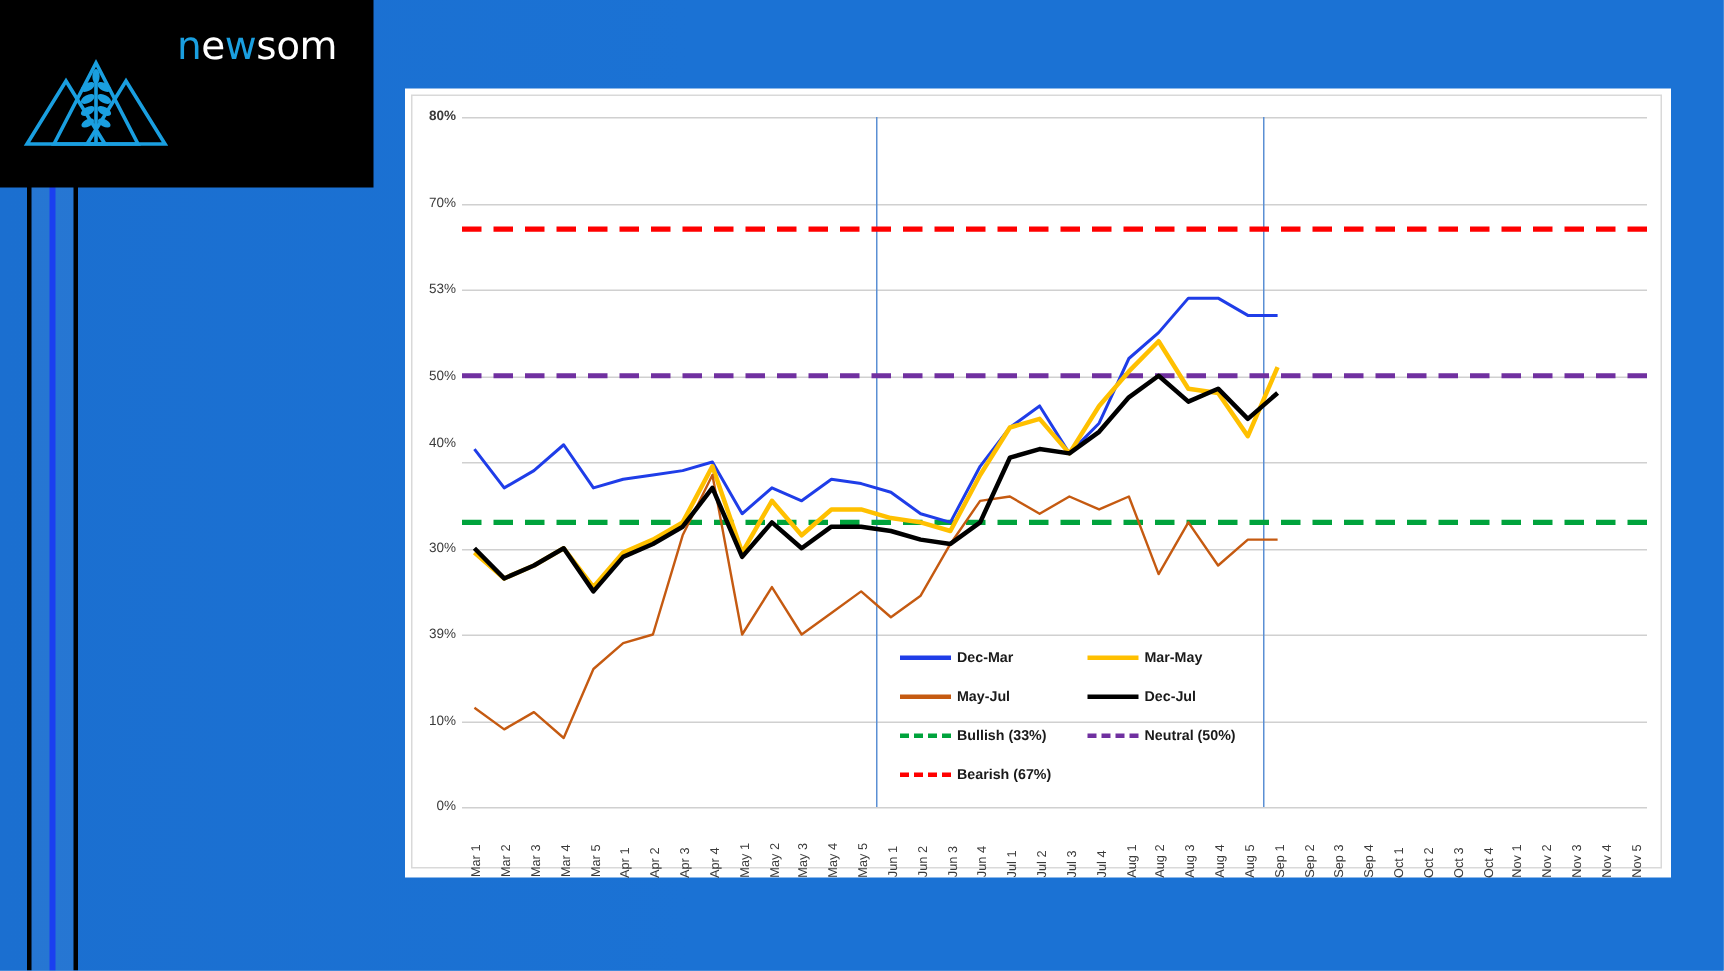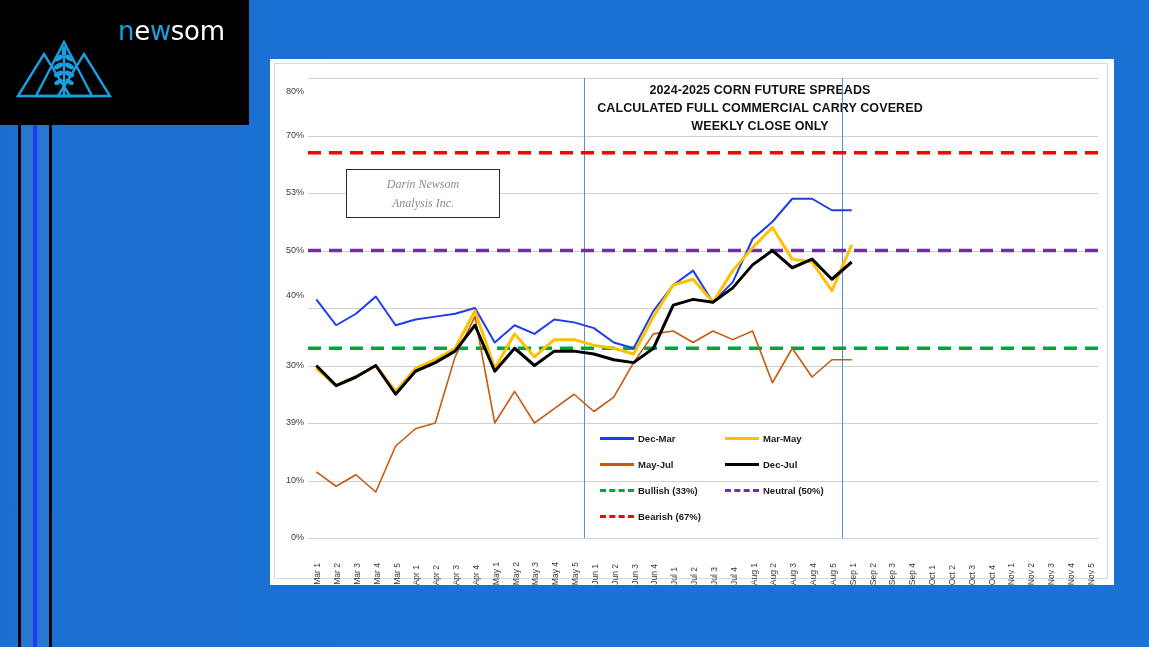--- a/index.html
+++ b/index.html
@@ -229,25 +229,20 @@
     </g>
   </svg>
   <div id="logo-text">
     <div><span class="hl">n</span><span>e</span><span class="hl">w</span><span>som</span></div>
   </div>
 </div>
 
 <div id="chart-card">
   <div id="chart-inner-border"></div>
 
-  <div id="chart-title">
-    <div>2024-2025 CORN FUTURE SPREADS</div>
-    <div>CALCULATED FULL COMMERCIAL CARRY COVERED</div>
-    <div>WEEKLY CLOSE ONLY</div>
-  </div>
 
   <div id="plot">
     <div id="gridlines">
         <div class="gridline" style="top: 460px;"></div>
         <div class="gridline" style="top: 402.5px;"></div>
         <div class="gridline" style="top: 345px;"></div>
         <div class="gridline" style="top: 287.5px;"></div>
         <div class="gridline" style="top: 230px;"></div>
         <div class="gridline" style="top: 172.5px;"></div>
         <div class="gridline" style="top: 115px;"></div>
@@ -256,21 +251,21 @@
       </div>
     <div id="yticks">
         <div class="ytick" style="top: 460px;">0%</div>
         <div class="ytick" style="top: 402.5px;">10%</div>
         <div class="ytick" style="top: 345px;">39%</div>
         <div class="ytick" style="top: 287.5px;">30%</div>
         <div class="ytick" style="top: 218px;">40%</div>
         <div class="ytick" style="top: 172.5px;">50%</div>
         <div class="ytick" style="top: 115px;">53%</div>
         <div class="ytick" style="top: 57.5px;">70%</div>
-        <div class="ytick" style="top: 14px;">80%</div>
+        <div class="ytick" style="top: 0px; font-weight: bold;">80%</div>
       </div>
     <div id="vlines">
         <div class="vline" style="left: 276.014px;"></div>
         <div class="vline" style="left: 533.817px;"></div>
       </div>
     <svg id="series-svg" viewBox="0 0 790 460" preserveAspectRatio="none">
         <line x1="0" x2="790" y1="270.25" y2="270.25" stroke="#00a33c" stroke-width="3.4" stroke-dasharray="13,8"></line>
         <line x1="0" x2="790" y1="172.5" y2="172.5" stroke="#7030a0" stroke-width="3.4" stroke-dasharray="13,8"></line>
         <line x1="0" x2="790" y1="74.75" y2="74.75" stroke="#ff0000" stroke-width="3.4" stroke-dasharray="13,8"></line>
         <path d="M 8.29 221.37 L 28.13 247.25 L 47.96 235.75 L 67.79 218.50 L 87.62 247.25 L 107.45 241.50 L 127.28 238.63 L 147.11 235.75 L 166.94 230.00 L 186.77 264.50 L 206.61 247.25 L 226.44 255.88 L 246.27 241.50 L 266.10 244.38 L 285.93 250.13 L 305.76 264.50 L 325.59 270.25 L 345.42 232.88 L 365.25 207.00 L 385.08 192.63 L 404.92 224.25 L 424.75 204.13 L 444.58 161.00 L 464.41 143.75 L 484.24 120.75 L 504.07 120.75 L 523.90 132.25 L 543.73 132.25" fill="none" stroke="#1f3de8" stroke-width="2" stroke-linejoin="round" stroke-linecap="butt"></path>
@@ -316,24 +311,20 @@
       <div class="xlab" style="left: 638.888px;">Oct 2</div>
       <div class="xlab" style="left: 658.719px;">Oct 3</div>
       <div class="xlab" style="left: 678.55px;">Oct 4</div>
       <div class="xlab" style="left: 698.381px;">Nov 1</div>
       <div class="xlab" style="left: 718.212px;">Nov 2</div>
       <div class="xlab" style="left: 738.043px;">Nov 3</div>
       <div class="xlab" style="left: 757.874px;">Nov 4</div>
       <div class="xlab" style="left: 777.705px;">Nov 5</div>
     </div>
 
-  <div id="watermark">
-    <div>Darin Newsom</div>
-    <div>Analysis Inc.</div>
-  </div>
 
   <div id="legend">
       <div class="legend-row">
         <div class="legend-item">
           <span class="legend-swatch" style="background: rgb(31, 61, 232);"></span>
           <span class="legend-label">Dec-Mar</span>
         </div>
         <div class="legend-item">
           <span class="legend-swatch" style="background: rgb(255, 192, 0);"></span>
           <span class="legend-label">Mar-May</span>

